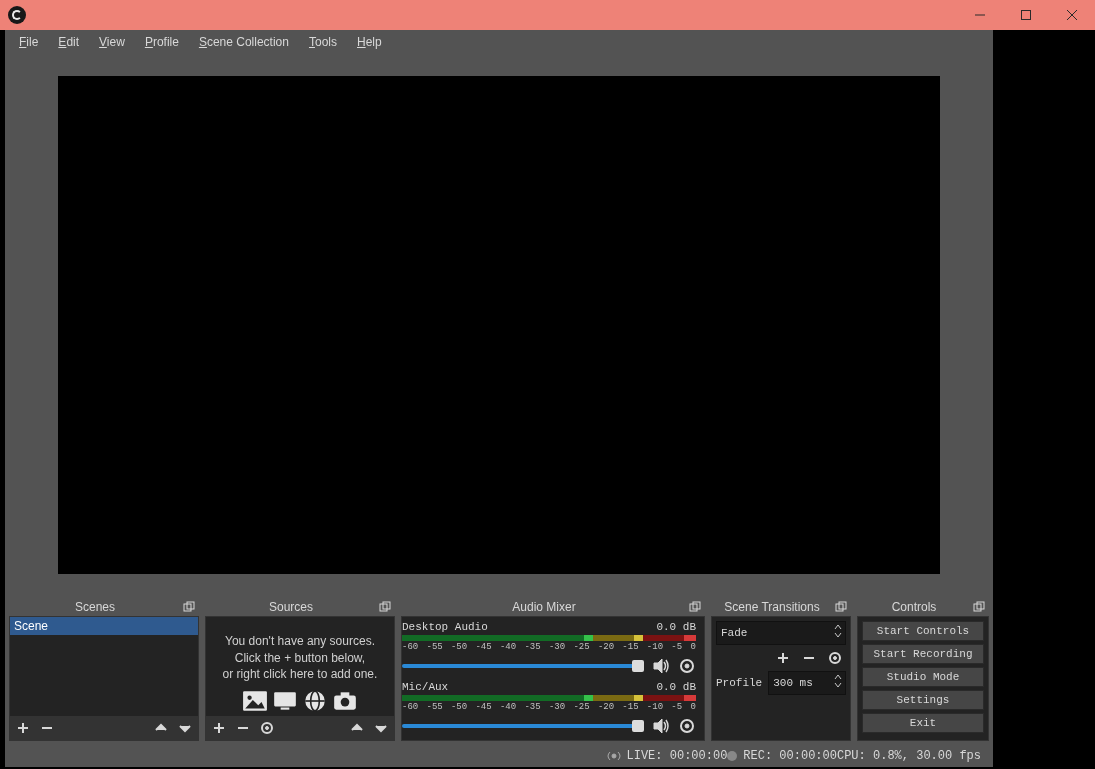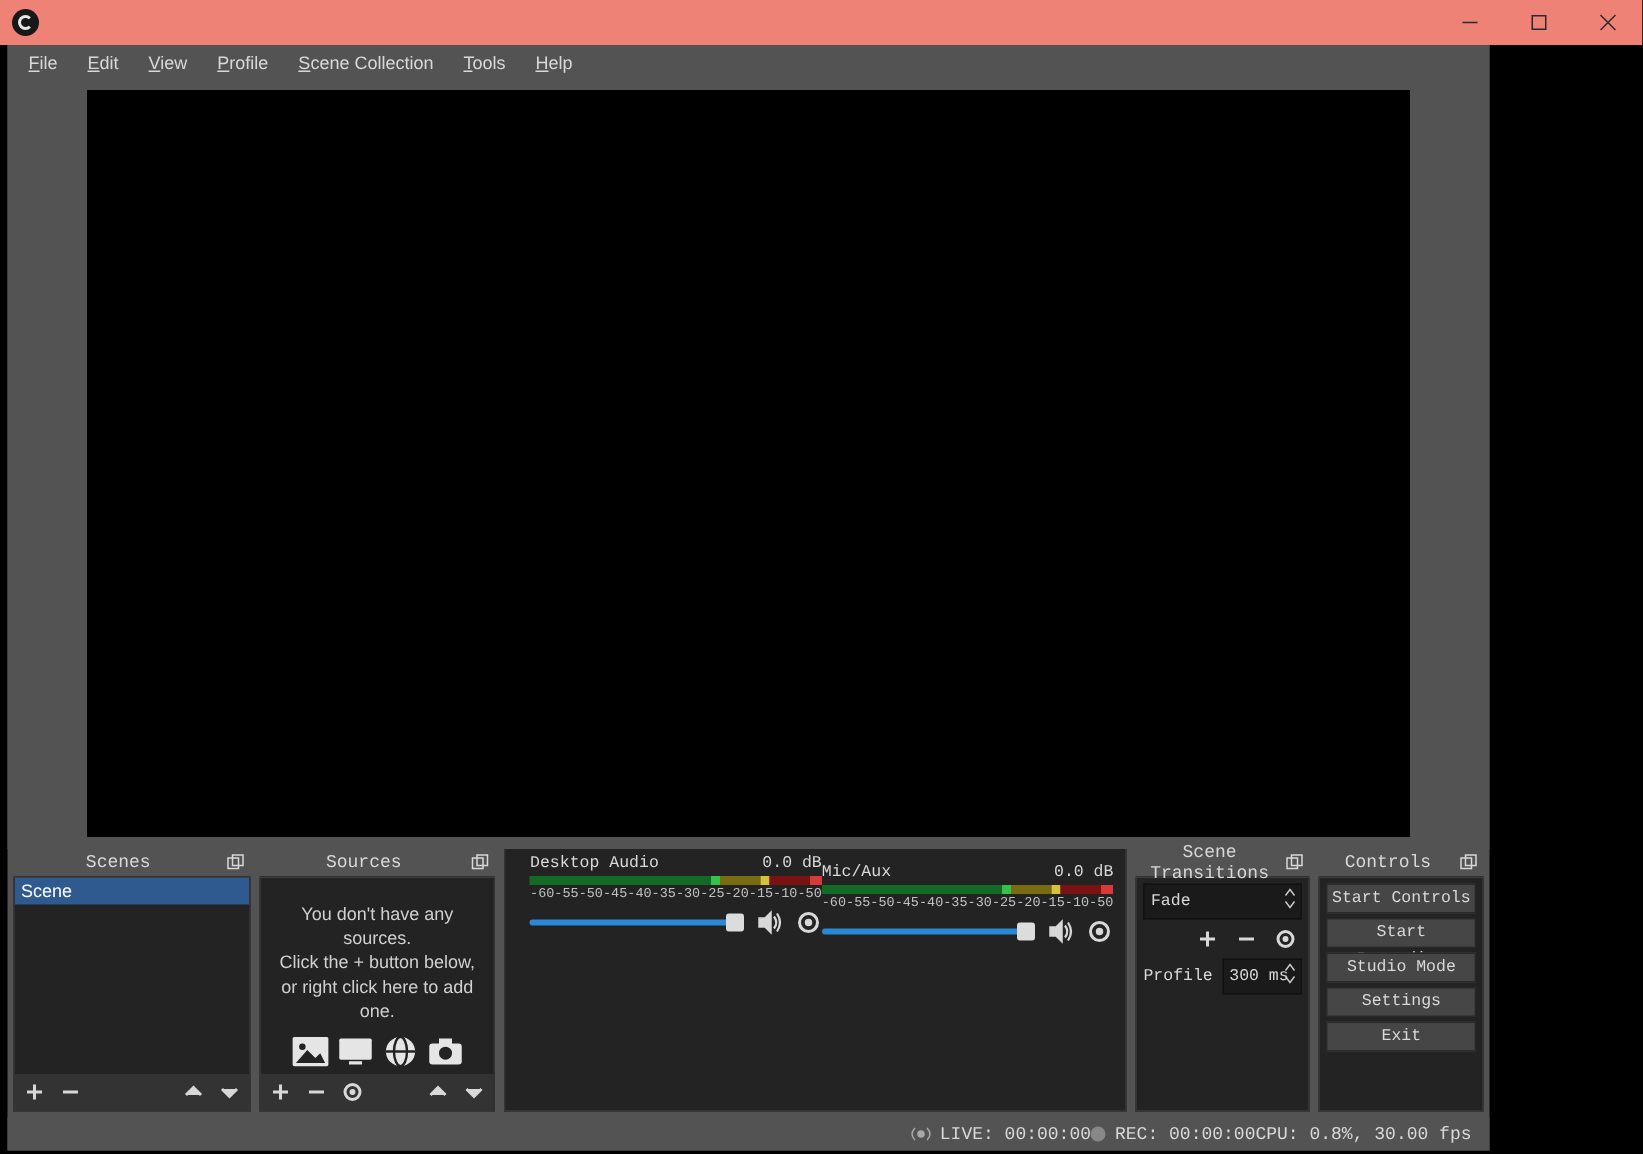--- a/index.html
+++ b/index.html
@@ -11,40 +11,40 @@
 .titlebar .wbtn{width:46px;height:30px;display:flex;align-items:center;justify-content:center;color:#000}
 .titlebar .wbtn svg{stroke:#2a2a2a;fill:none;stroke-width:1}
 .frame{width:988px;height:737px;margin:0 5px 2px 5px;background:#535353;display:flex;flex-direction:column}
 .menubar{height:24px;background:#535353;display:flex;align-items:center;padding:0 4px}
 .menubar .mitem{padding:2px 10px;color:#d8d8d8;cursor:default;position:relative}
 .menubar .mitem .ul{text-decoration:underline}
 .preview-area{flex:1;display:flex;align-items:center;justify-content:center;background:#535353;padding:6px 0 8px 0}
 .preview{width:880px;height:496px;background:#000;border:1px solid #000}
 .docks{display:flex;gap:6px;padding:0 4px 4px 4px}
 .dock{background:#535353;display:flex;flex-direction:column}
-.dock-head{height:18px;background:#535353;display:flex;align-items:center;justify-content:center;color:#d8d8d8;font-family:Liberation Mono, monospace;font-size:12px;position:relative;border-bottom:1px solid #333}
+.dock-head{height:18px;background:#535353;display:flex;align-items:center;justify-content:center;color:#d8d8d8;font-family:Liberation Sans, sans-serif;font-size:12px;position:relative;border-bottom:1px solid #333}
 .dock-head .dtitle{flex:1;text-align:center}
 .dock-head .pop{width:16px;height:16px;display:flex;align-items:center;justify-content:center;margin-right:2px}
 .dock-head .pop svg{stroke:#d8d8d8;fill:none;stroke-width:1}
 .dock-body{background:#232323;flex:1;display:flex;flex-direction:column;border:1px solid #333;border-top:none}
 .dock.scenes{width:190px}
 .dock.sources{width:190px}
 .dock.mixer{flex:1}
 .dock.trans{width:140px}
 .dock.controls{width:132px}
 .scene-item{height:18px;background:#2f5a8f;color:#fff;padding:0 4px;display:flex;align-items:center;font-size:12px}
 .scene-fill{flex:1}
 .dock-toolbar{height:24px;background:#333;display:flex;align-items:center;padding:0 4px;gap:6px}
 .dock-toolbar .tbtn{width:18px;height:18px;display:flex;align-items:center;justify-content:center}
 .dock-toolbar .tbtn svg{stroke:#d8d8d8;fill:#d8d8d8}
 .sources-empty{flex:1;display:flex;flex-direction:column;align-items:center;justify-content:center;color:#d0d0d0;text-align:center;font-size:12px;padding:16px 8px 4px;line-height:1.35}
 .sources-icons{margin-top:8px;display:flex;gap:4px}
 .sources-icons .sicon{width:26px;height:22px}
 .sources-icons .sicon svg{width:26px;height:22px;fill:#e5e5e5;stroke:none}
-.mixer-body{flex:1;padding:4px 8px 2px 16px;display:flex;flex-direction:row;gap:0;font-family:"SimSun","NSimSun","Courier New",monospace}
+.mixer-body{flex:1;padding:4px 8px 2px 0;display:flex;flex-direction:column;gap:0;font-family:"SimSun","NSimSun","Courier New",monospace}
 .mix-row{display:flex;flex-direction:column;gap:2px}
 .mix-top{display:flex;justify-content:space-between;font-size:11px;color:#d8d8d8}
 .mix-meter-wrap{display:flex;align-items:flex-start;gap:10px}
 .mix-meter{flex:1;display:flex;flex-direction:column;gap:1px}
 .meter-bars{height:6px;display:flex}
 .meter-bars .seg{height:6px}
 .meter-ticks{height:8px;display:flex;justify-content:space-between;font-size:9px;color:#c0c0c0;padding-top:1px;line-height:8px}
 .mix-slider-row{display:flex;align-items:center;gap:8px;margin-top:4px}
 .mix-slider{flex:1;height:4px;background:#2a89d6;position:relative;border-radius:2px}
 .mix-slider .thumb{position:absolute;right:0;top:-4px;width:12px;height:12px;background:#dcdcdc;border-radius:2px}
@@ -215,20 +215,29 @@
           <span class="tbtn">
               <svg width="14" height="14" fill="none">
                 <polyline points="2,5 7,10 12,5" stroke-width="2"></polyline>
               </svg>
             </span>
         </div>
       </div>
     </div>
 
     <div class="dock mixer">
+      <div class="dock-head">
+        <span class="dtitle">Audio Mixer</span>
+        <span class="pop">
+            <svg width="12" height="12">
+              <rect x="1" y="3" width="7" height="7"></rect>
+              <rect x="4" y="1" width="7" height="7"></rect>
+            </svg>
+          </span>
+      </div>
       <div class="dock-body">
         <div class="mixer-body">
 
           <div class="mix-row">
             <div class="mix-top">
               <span>Desktop Audio</span>
               <span>0.0 dB</span>
             </div>
             <div class="mix-meter-wrap">
               <div class="mix-meter">

